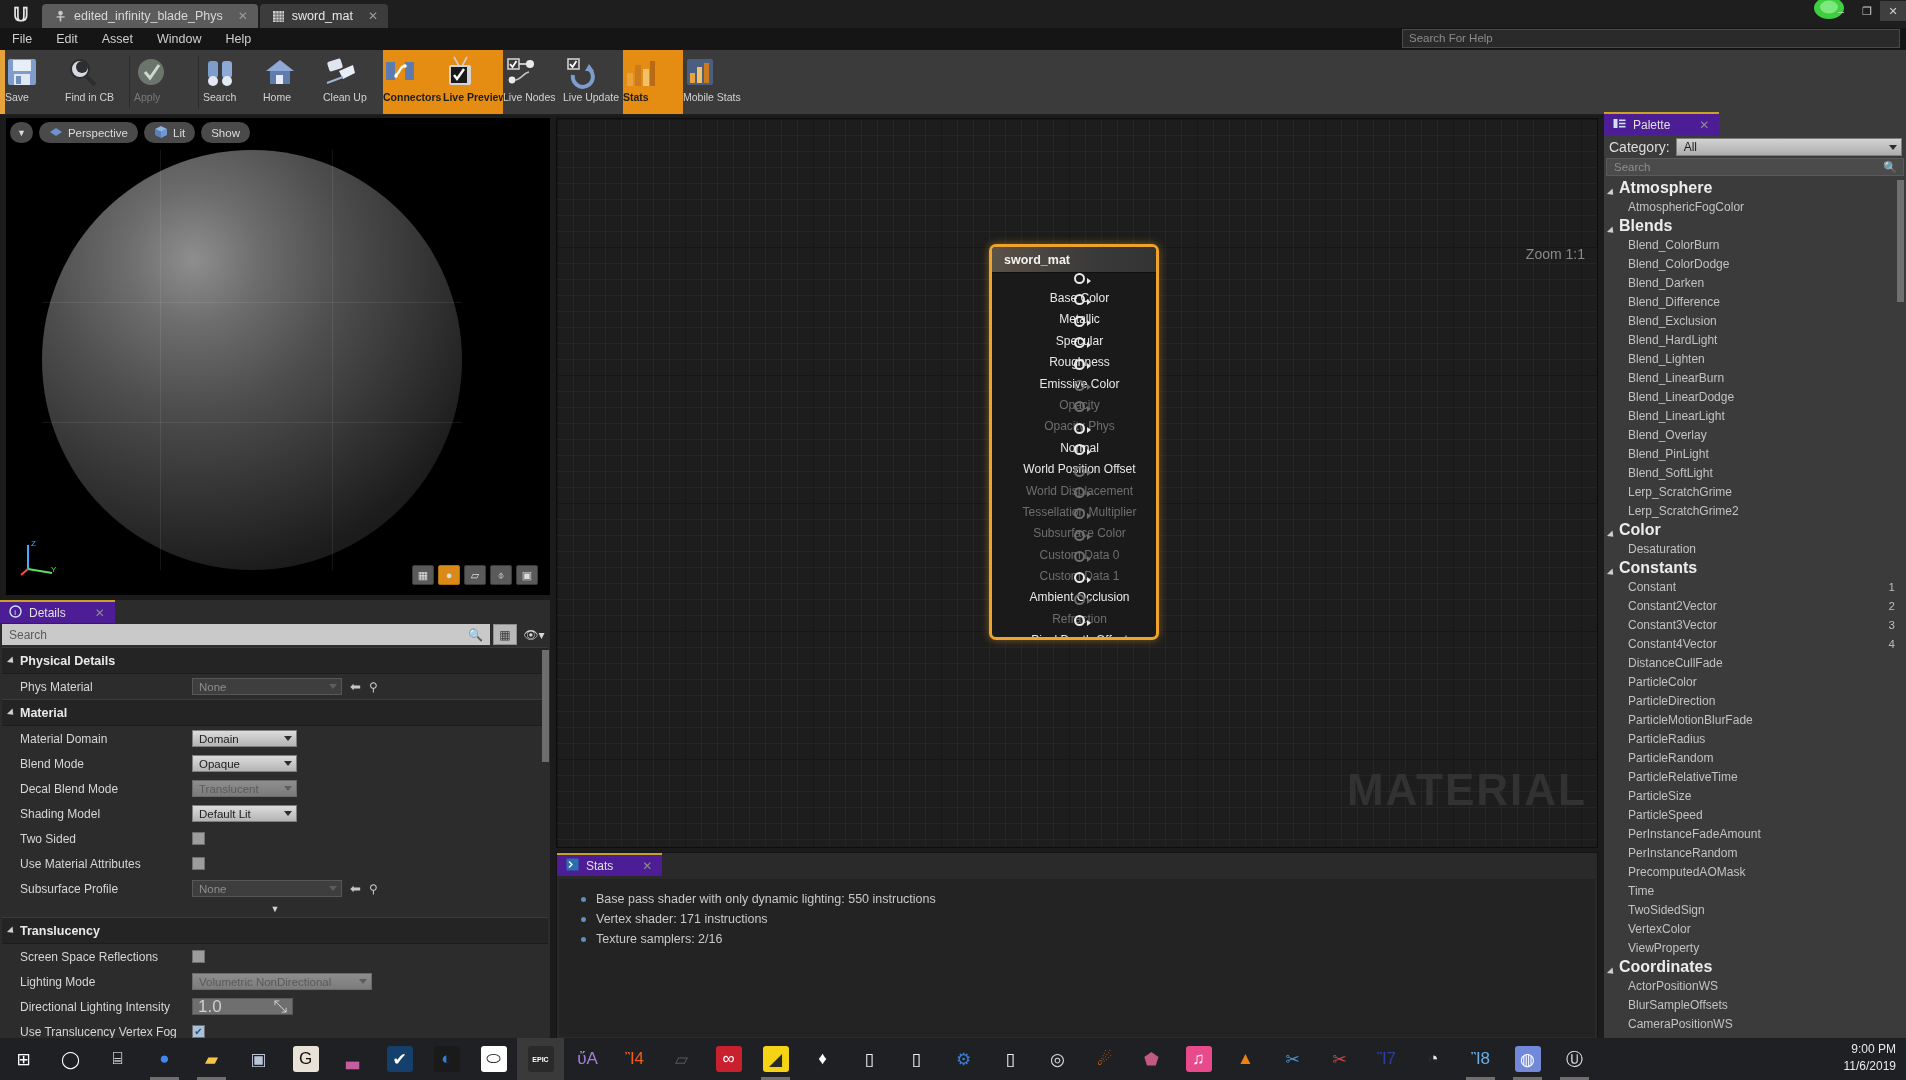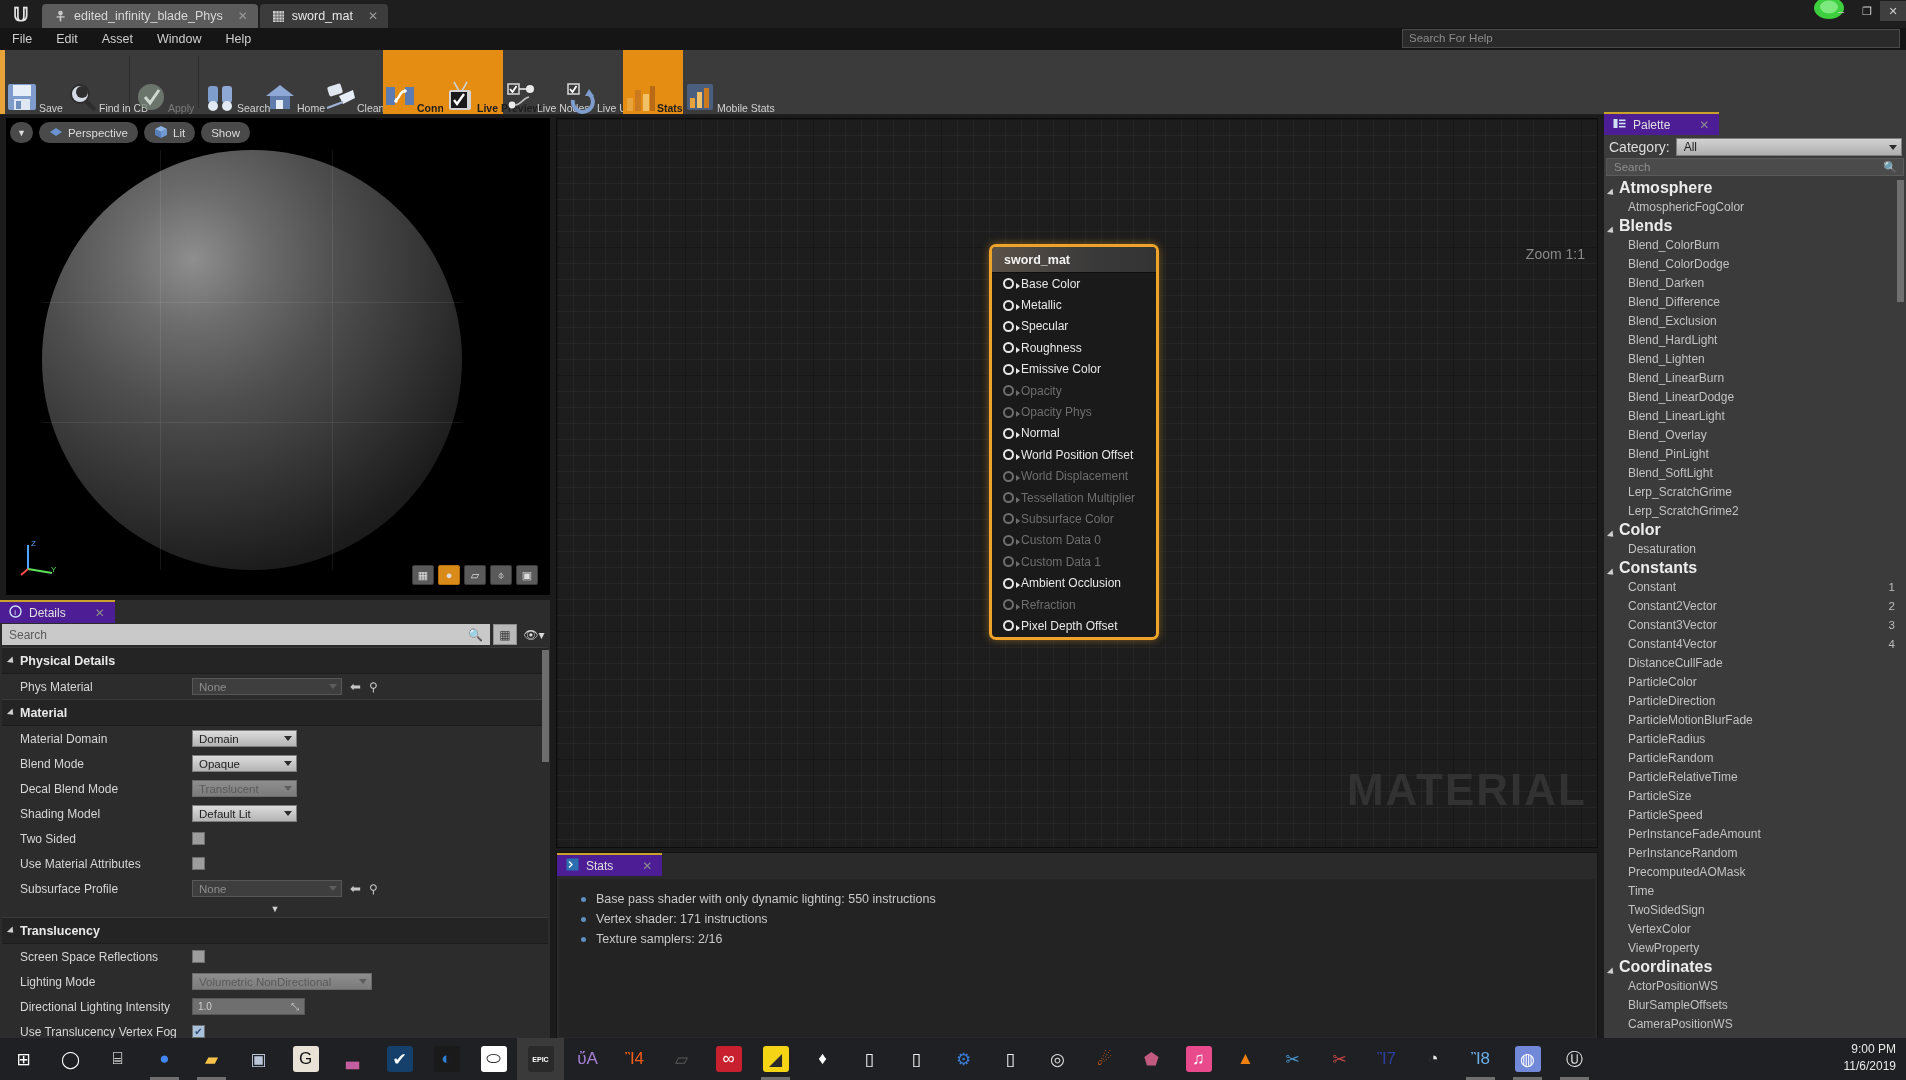--- a/index.html
+++ b/index.html
@@ -30,21 +30,21 @@
     background:#151515; display:flex; align-items:center; }
   .menuitem { padding:0 12px; font-size:12.5px; color:#cfcfcf; line-height:22px; }
   #searchhelp { position:absolute; right:6px; top:1px; width:498px; height:19px;
     background:#2a2a2a; border:1px solid #4a4a4a; color:#8c8c8c; font-size:11.5px;
     padding:0 6px; line-height:17px; }
 
   
   #toolbar { position:absolute; left:0; top:50px; width:1906px; height:65px;
     background:#3b3b3b; border-bottom:1px solid #202020; display:flex; align-items:stretch; }
   #tb-accent { width:5px; background:#e7a33a; }
-  .tbtn { width:60px; display:flex; flex-direction:row; align-items:flex-end;
+  .tbtn { width:60px; display:flex; flex-direction:column; align-items:flex-start;
     justify-content:flex-start; padding-top:5px; position:relative; }
   .tbtn.on { background:#e58c12; }
   .tbtn .glyph { width:34px; height:34px; display:flex; align-items:center; justify-content:center;
     font-size:24px; }
   .tbtn .lbl { font-size:10.5px; color:#d2d2d2; margin-top:2px; white-space:nowrap; }
   .tbtn.on .lbl { color:#1d1d1d; font-weight:bold; }
   .tbtn.dim .lbl { color:#7a7a7a; }
   .tbsep { width:1px; background:#2b2b2b; margin:6px 4px; }
 
   
@@ -94,22 +94,22 @@
   .dd.grey { background:linear-gradient(#8e8e8e,#7b7b7b); color:#5a5a5a; border-color:#6a6a6a; }
   .dd.dark { background:#3e3e3e; border:1px solid #575757; color:#8d8d8d; min-width:150px; }
   .caret { width:0;height:0;border-left:4px solid transparent;border-right:4px solid transparent;
     border-top:5px solid #2c2c2c; margin-left:6px; }
   .dd.grey .caret, .dd.dark .caret { border-top-color:#5d5d5d; }
   .cb { width:13px; height:13px; background:#9d9d9d; border:1px solid #6e6e6e; }
   .cb.chk { background:#a8c2dd; color:#2f4f73; font-size:10px; display:flex;
     align-items:center; justify-content:center; }
   .arrowico { color:#c6c6c6; font-size:13px; }
   .magico { color:#c6c6c6; font-size:12px; }
-  .numf { width:113px; height:17px; background:#6f6f6f; border:1px solid #585858; color:#cfcfcf;
-    font-size:10px; display:flex; align-items:center; padding:0 5px; justify-content:space-between; }
+  .numf { width:101px; height:17px; background:#6f6f6f; border:1px solid #585858; color:#cfcfcf;
+    font-size:17px; display:flex; align-items:center; padding:0 5px; justify-content:space-between; }
   #det-scroll { position:absolute; right:1px; top:50px; width:7px; height:112px; background:#6d6d6d; }
 
   
   #graph { position:absolute; left:556px; top:118px; width:1042px; height:730px;
     background:#1d1d1d; overflow:hidden; border:1px solid #0d0d0d; }
   #grid { position:absolute; inset:0;
     background-image:
       linear-gradient(to right, rgba(255,255,255,.035) 1px, transparent 1px),
       linear-gradient(to bottom, rgba(255,255,255,.035) 1px, transparent 1px),
       linear-gradient(to right, rgba(0,0,0,.55) 1px, transparent 1px),
@@ -119,21 +119,21 @@
   #graph-zoom { position:absolute; right:12px; top:127px; font-size:14px; color:#8a8a8a; }
   #graph-watermark { position:absolute; right:10px; bottom:32px; font-size:44px; font-weight:bold;
     color:#323232; letter-spacing:2px; }
   #node { position:absolute; left:432px; top:125px; width:170px;
     border:3px solid #f0a32a; border-radius:7px; background:#1a1a1a;
     box-shadow:0 0 9px rgba(240,163,42,.45); overflow:hidden; }
   #node-head { height:26px; background:linear-gradient(90deg,#5b5248,#3a3a3a 60%,#333);
     display:flex; align-items:center; padding-left:12px; font-size:12.5px; color:#f2f2f2;
     font-weight:bold; border-bottom:1px solid #0f0f0f; }
   .pin { height:21.4px; display:flex; align-items:center; gap:7px; padding-left:11px;
-    font-size:12px; color:#e8e8e8; }
+    font-size:12px; color:#e8e8e8;flex-direction:column; }
   .pin .dot { width:11px; height:11px; border-radius:50%; border:2px solid #e8e8e8;
     position:relative; flex:none; }
   .pin .dot:after { content:""; position:absolute; left:11px; top:2.5px; width:0;height:0;
     border-left:4px solid #e8e8e8; border-top:3px solid transparent; border-bottom:3px solid transparent; }
   .pin.off { color:#6e6e6e; }
   .pin.off .dot { border-color:#6e6e6e; }
   .pin.off .dot:after { border-left-color:#6e6e6e; }
 
   
   #stats { position:absolute; left:556px; top:852px; width:1042px; height:188px; background:#2a2a2a;

